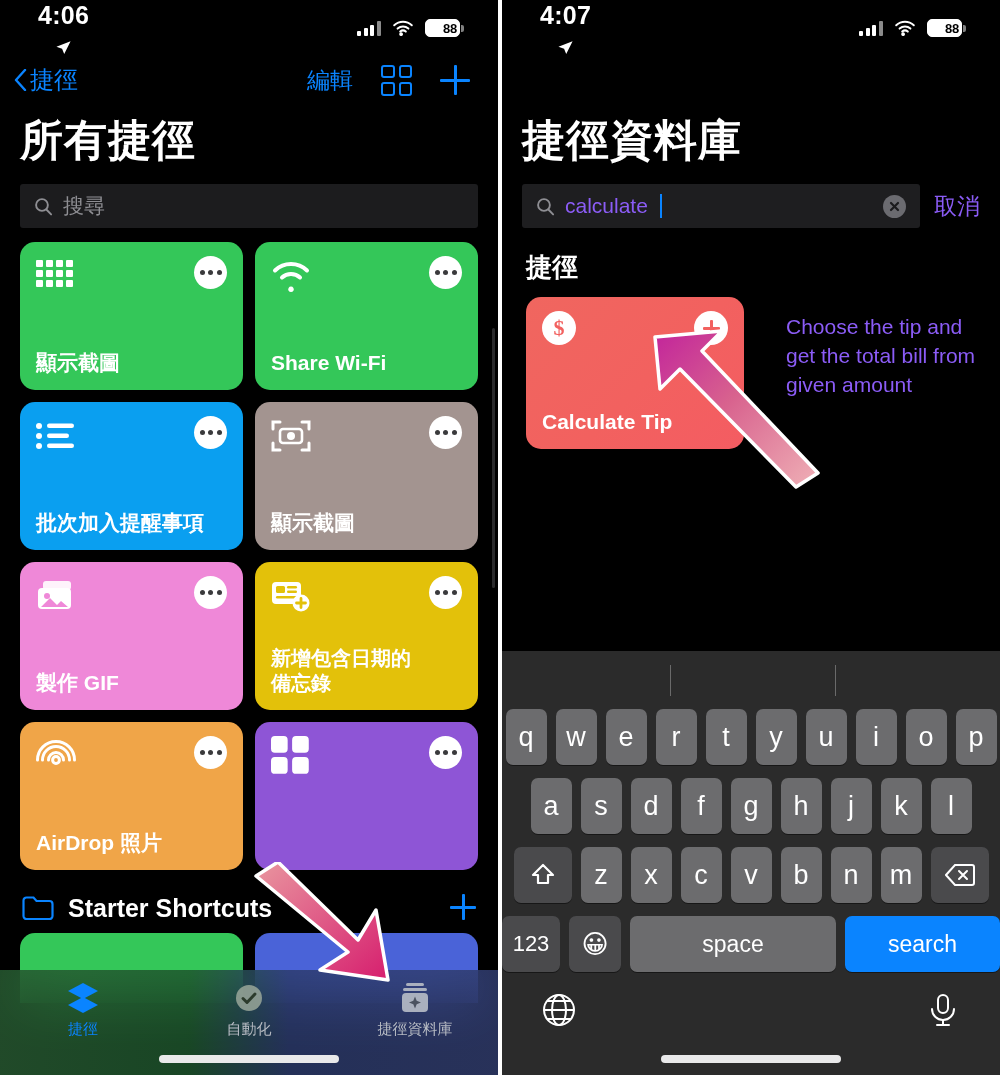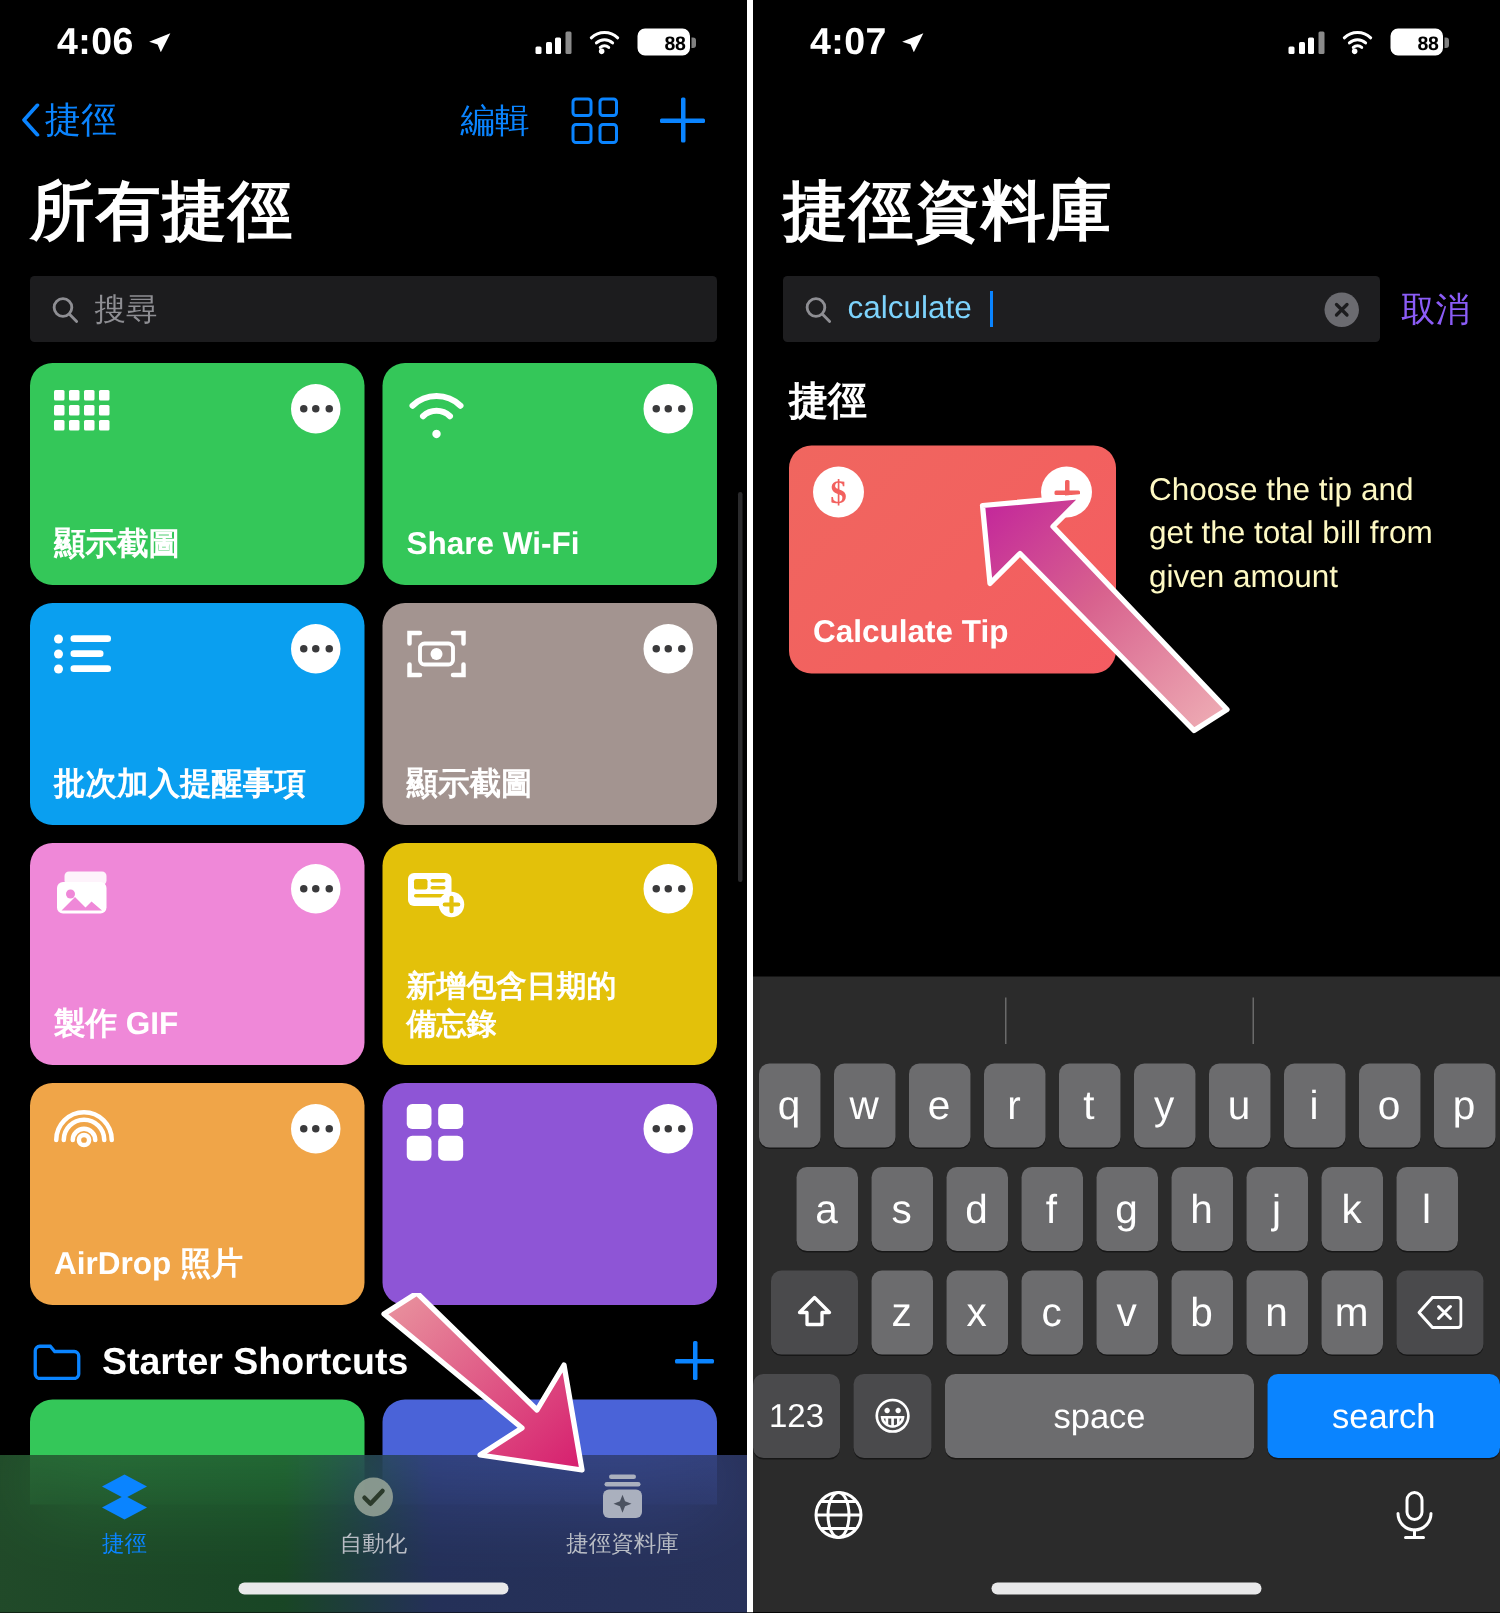--- a/index.html
+++ b/index.html
@@ -13,21 +13,21 @@
   .phone { position:relative; height:1075px; background:#000; overflow:hidden; }
   .phone.left  { width:498px; }
   .divider { width:4px; height:1075px; background:#fff; flex:0 0 4px; }
   .phone.right { width:498px; }
 
   
   .statusbar {
     height:56px; display:flex; align-items:center;
     justify-content:space-between; padding:0 34px 0 38px; color:#fff;
   }
-  .sb-left { display:flex; align-items:center; gap:9px; }
+  .sb-left { display:flex; align-items:center; gap:9px;flex-direction:column; }
   .sb-time { font-size:25px; font-weight:600; letter-spacing:.3px; }
   .loc-arrow { width:17px; height:17px; }
   .sb-right { display:flex; align-items:center; gap:11px; }
   .bars { display:flex; align-items:flex-end; gap:2.5px; height:15px; }
   .bars i { width:4px; background:#fff; border-radius:1px; display:block; }
   .bars i:nth-child(1){height:5px;} .bars i:nth-child(2){height:8px;}
   .bars i:nth-child(3){height:11px;} .bars i:nth-child(4){height:15px;background:#8b8b8b;}
   .batt { position:relative; display:flex; align-items:center; }
   .batt .body {
     width:35px; height:18px; border:1.8px solid #fff; border-radius:5px;
@@ -63,21 +63,21 @@
 
   
   .search-wrap { padding:0 20px; display:flex; align-items:center; gap:14px; }
   .search-field {
     flex:1; height:44px; background:#1c1c1e; border-radius:3px;
     display:flex; align-items:center; padding:0 14px; gap:10px;
   }
   .search-field.lighter { background:#1e1e20; }
   .mag { width:19px; height:19px; flex:0 0 19px; }
   .search-ph { color:#8e8e93; font-size:21px; }
-  .search-val { color:#7dd3fc; font-size:21px; }
+  .search-val { color:#8b5cf6; font-size:21px; }
   .caret { width:2.5px; height:24px; background:#0a84ff; margin-left:2px; animation:none; }
   .clear-btn {
     margin-left:auto; width:23px; height:23px; border-radius:50%;
     background:#6b6b70; display:flex; align-items:center; justify-content:center;
     flex:0 0 23px;
   }
   .cancel-btn { color:#8b5cf6; font-size:23px; white-space:nowrap; }
 
   
   .grid-scroll { padding:14px 20px 0 20px; position:relative; }
@@ -150,21 +150,21 @@
     color:#f2615f; font-size:22px; font-weight:700; font-family:"Liberation Serif",serif;
   }
   .badge-plus {
     width:34px; height:34px; border-radius:50%; background:#fff;
     display:flex; align-items:center; justify-content:center; position:relative;
   }
   .badge-plus::before,.badge-plus::after{content:"";position:absolute;background:#f2615f;border-radius:1px;}
   .badge-plus::before{width:17px;height:3px;}
   .badge-plus::after{height:17px;width:3px;}
   .result-desc {
-    color:#fef9c3; font-size:21px; line-height:1.38; padding-top:16px; max-width:230px;
+    color:#8b5cf6; font-size:21px; line-height:1.38; padding-top:16px; max-width:230px;margin-left:20px;
   }
 
   
   .keyboard {
     position:absolute; left:0; bottom:0; width:100%; height:424px;
     background:#2b2b2b;
   }
   .predictive { height:58px; position:relative; }
   .predictive .sep { position:absolute; top:14px; width:1px; height:31px; background:#6a6a6a; }
   .predictive .sep.a { left:168px; }

